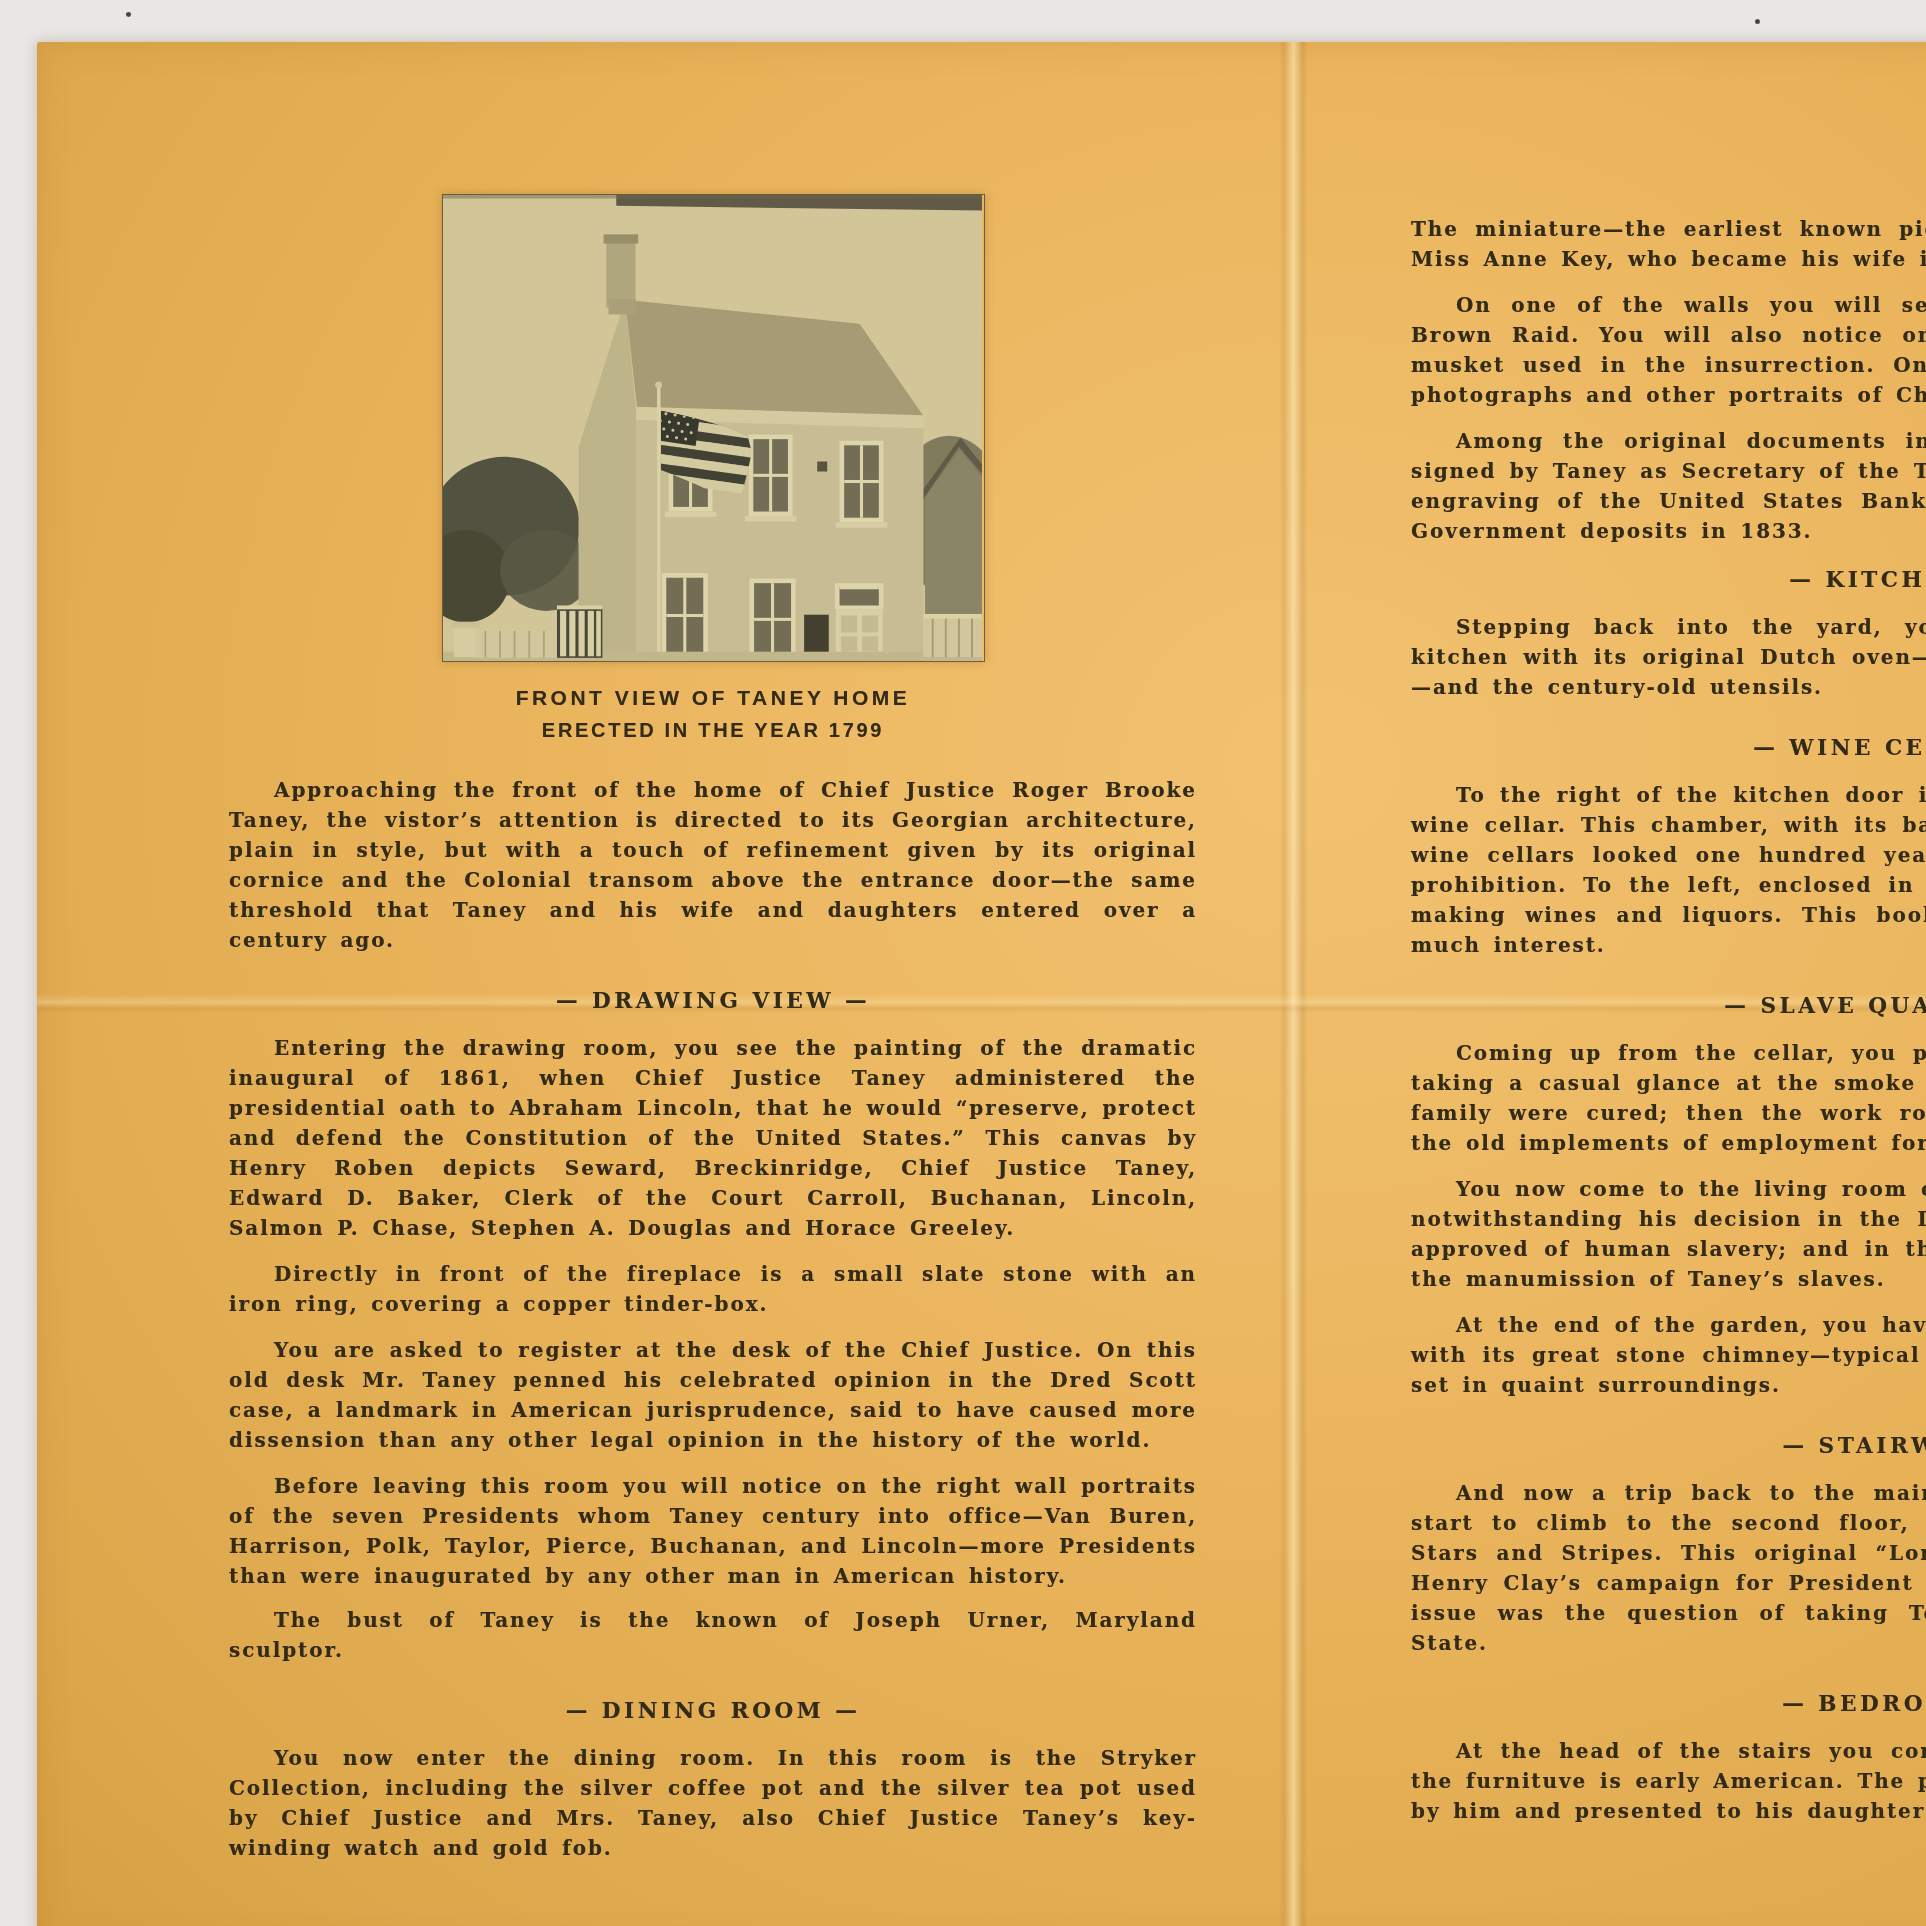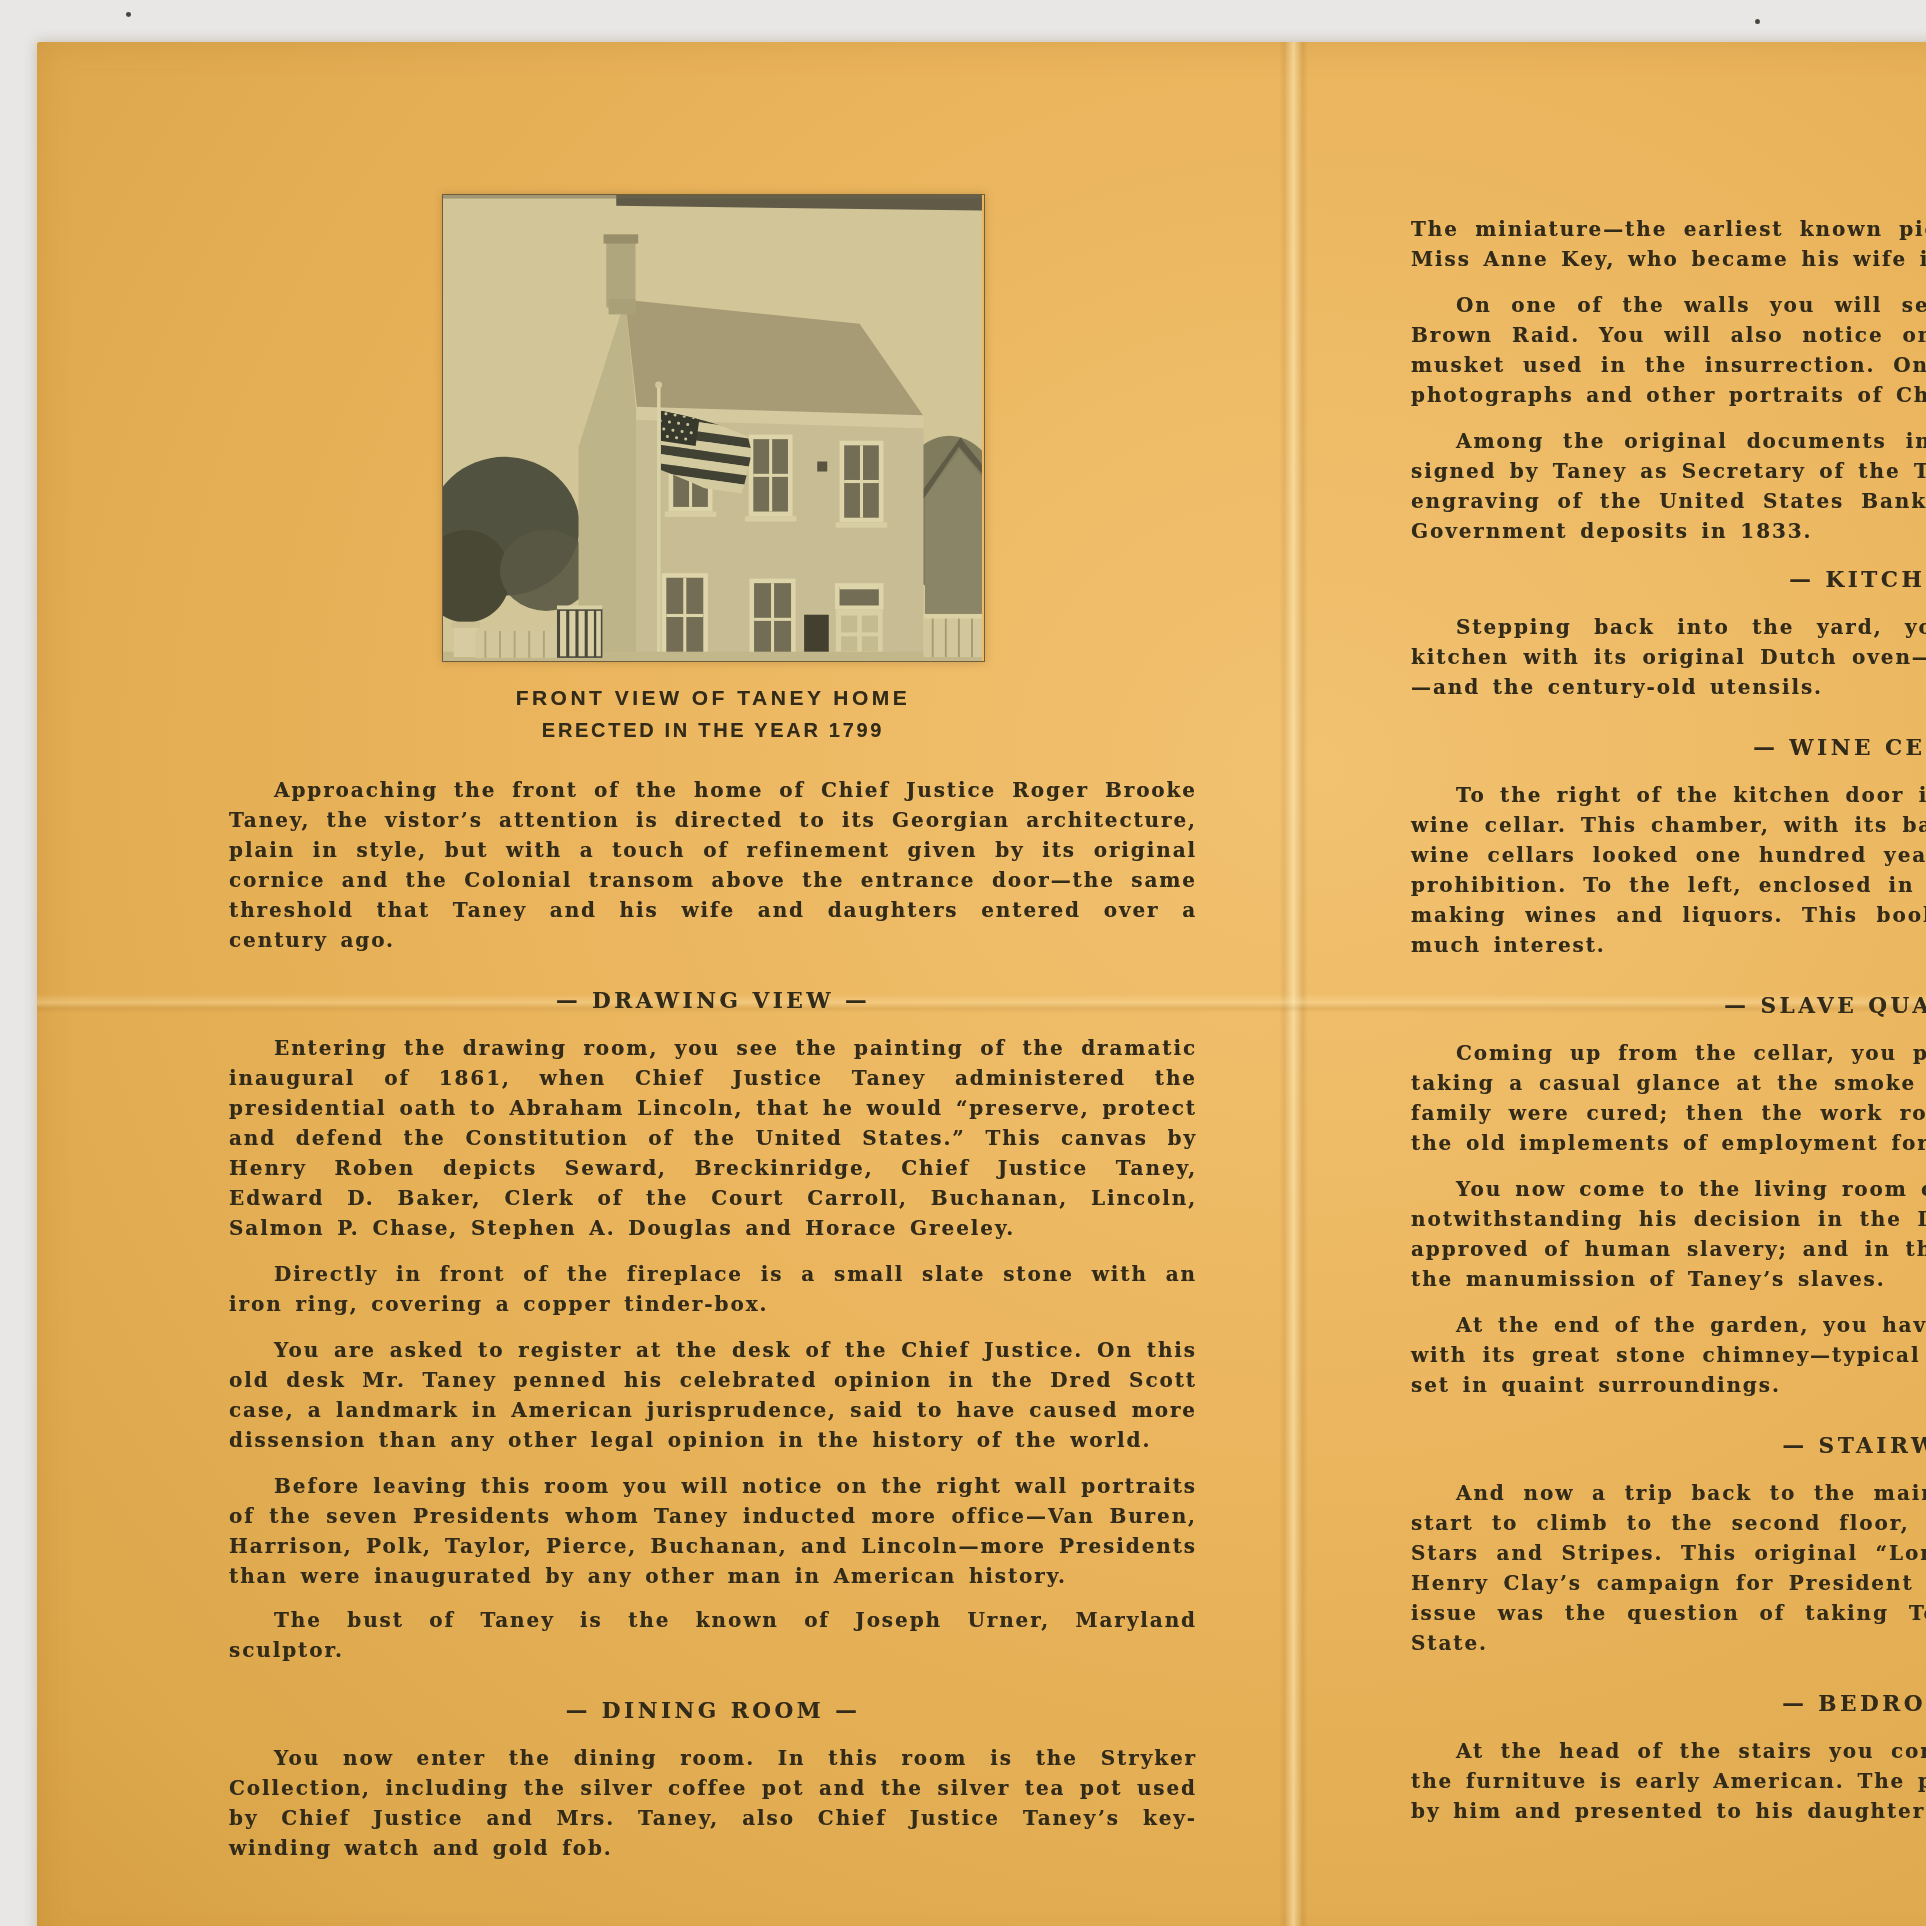--- a/index.html
+++ b/index.html
@@ -248,21 +248,21 @@
 
     <div class="caption-title">FRONT VIEW OF TANEY HOME</div>
     <div class="caption-sub">ERECTED IN THE YEAR 1799</div>
 
     <p class="para indent" style="margin-top:33px">Approaching the front of the home of Chief Justice Roger Brooke Taney, the vistor’s attention is directed to its Georgian architecture, plain in style, but with a touch of refinement given by its original cornice and the Colonial transom above the entrance door—the same threshold that Taney and his wife and daughters entered over a century ago.</p>
 
     <h2 class="heading">— DRAWING VIEW —</h2>
     <p class="para indent" style="margin-top:0">Entering the drawing room, you see the painting of the dramatic inaugural of 1861, when Chief Justice Taney administered the presidential oath to Abraham Lincoln, that he would “preserve, protect and defend the Constitution of the United States.”  This canvas by Henry Roben depicts Seward, Breckinridge, Chief Justice Taney, Edward D. Baker, Clerk of the Court Carroll, Buchanan, Lincoln, Salmon P. Chase, Stephen A. Douglas and Horace Greeley.</p>
     <p class="para indent">Directly in front of the fireplace is a small slate stone with an iron ring, covering a copper tinder-box.</p>
     <p class="para indent">You are asked to register at the desk of the Chief Justice.  On this old desk Mr. Taney penned his celebrated opinion in the Dred Scott case, a landmark in American jurisprudence, said to have caused more dissension than any other legal opinion in the history of the world.</p>
-    <p class="para indent">Before leaving this room you will notice on the right wall portraits of the seven Presidents whom Taney inducted more office—Van Buren, Harrison, Polk, Taylor, Pierce, Buchanan, and Lincoln—more Presidents than were inaugurated by any other man in American history.</p>
+    <p class="para indent">Before leaving this room you will notice on the right wall portraits of the seven Presidents whom Taney century into office—Van Buren, Harrison, Polk, Taylor, Pierce, Buchanan, and Lincoln—more Presidents than were inaugurated by any other man in American history.</p>
     <p class="para indent" style="margin-top:14px">The bust of Taney is the known of Joseph Urner, Maryland sculptor.</p>
 
     <h2 class="heading">— DINING ROOM —</h2>
     <p class="para indent" style="margin-top:0">You now enter the dining room.  In this room is the Stryker Collection, including the silver coffee pot and the silver tea pot used by Chief Justice and Mrs. Taney, also Chief Justice Taney’s key-winding watch and gold fob.</p>
   </div>
 
   <div class="page page-right" style="left:1374px;top:150px;">
     <p class="para" style="margin-top:22.3px">The miniature—the earliest known picture of Taney—was presented to Miss Anne Key, who became his wife in 1806.</p>
     <p class="para indent">On one of the walls you will see woodcuts of the famous John Brown Raid.  You will also notice one of John Brown’s pikes and a musket used in the insurrection.  On another wall is a collection of photographs and other portraits of Chief Justice Taney.</p>
     <p class="para indent">Among the original documents in the dining room are messages signed by Taney as Secretary of the Treasury.  In this exhibit is a steel engraving of the United States Bank, from which Taney removed the Government deposits in 1833.</p>

